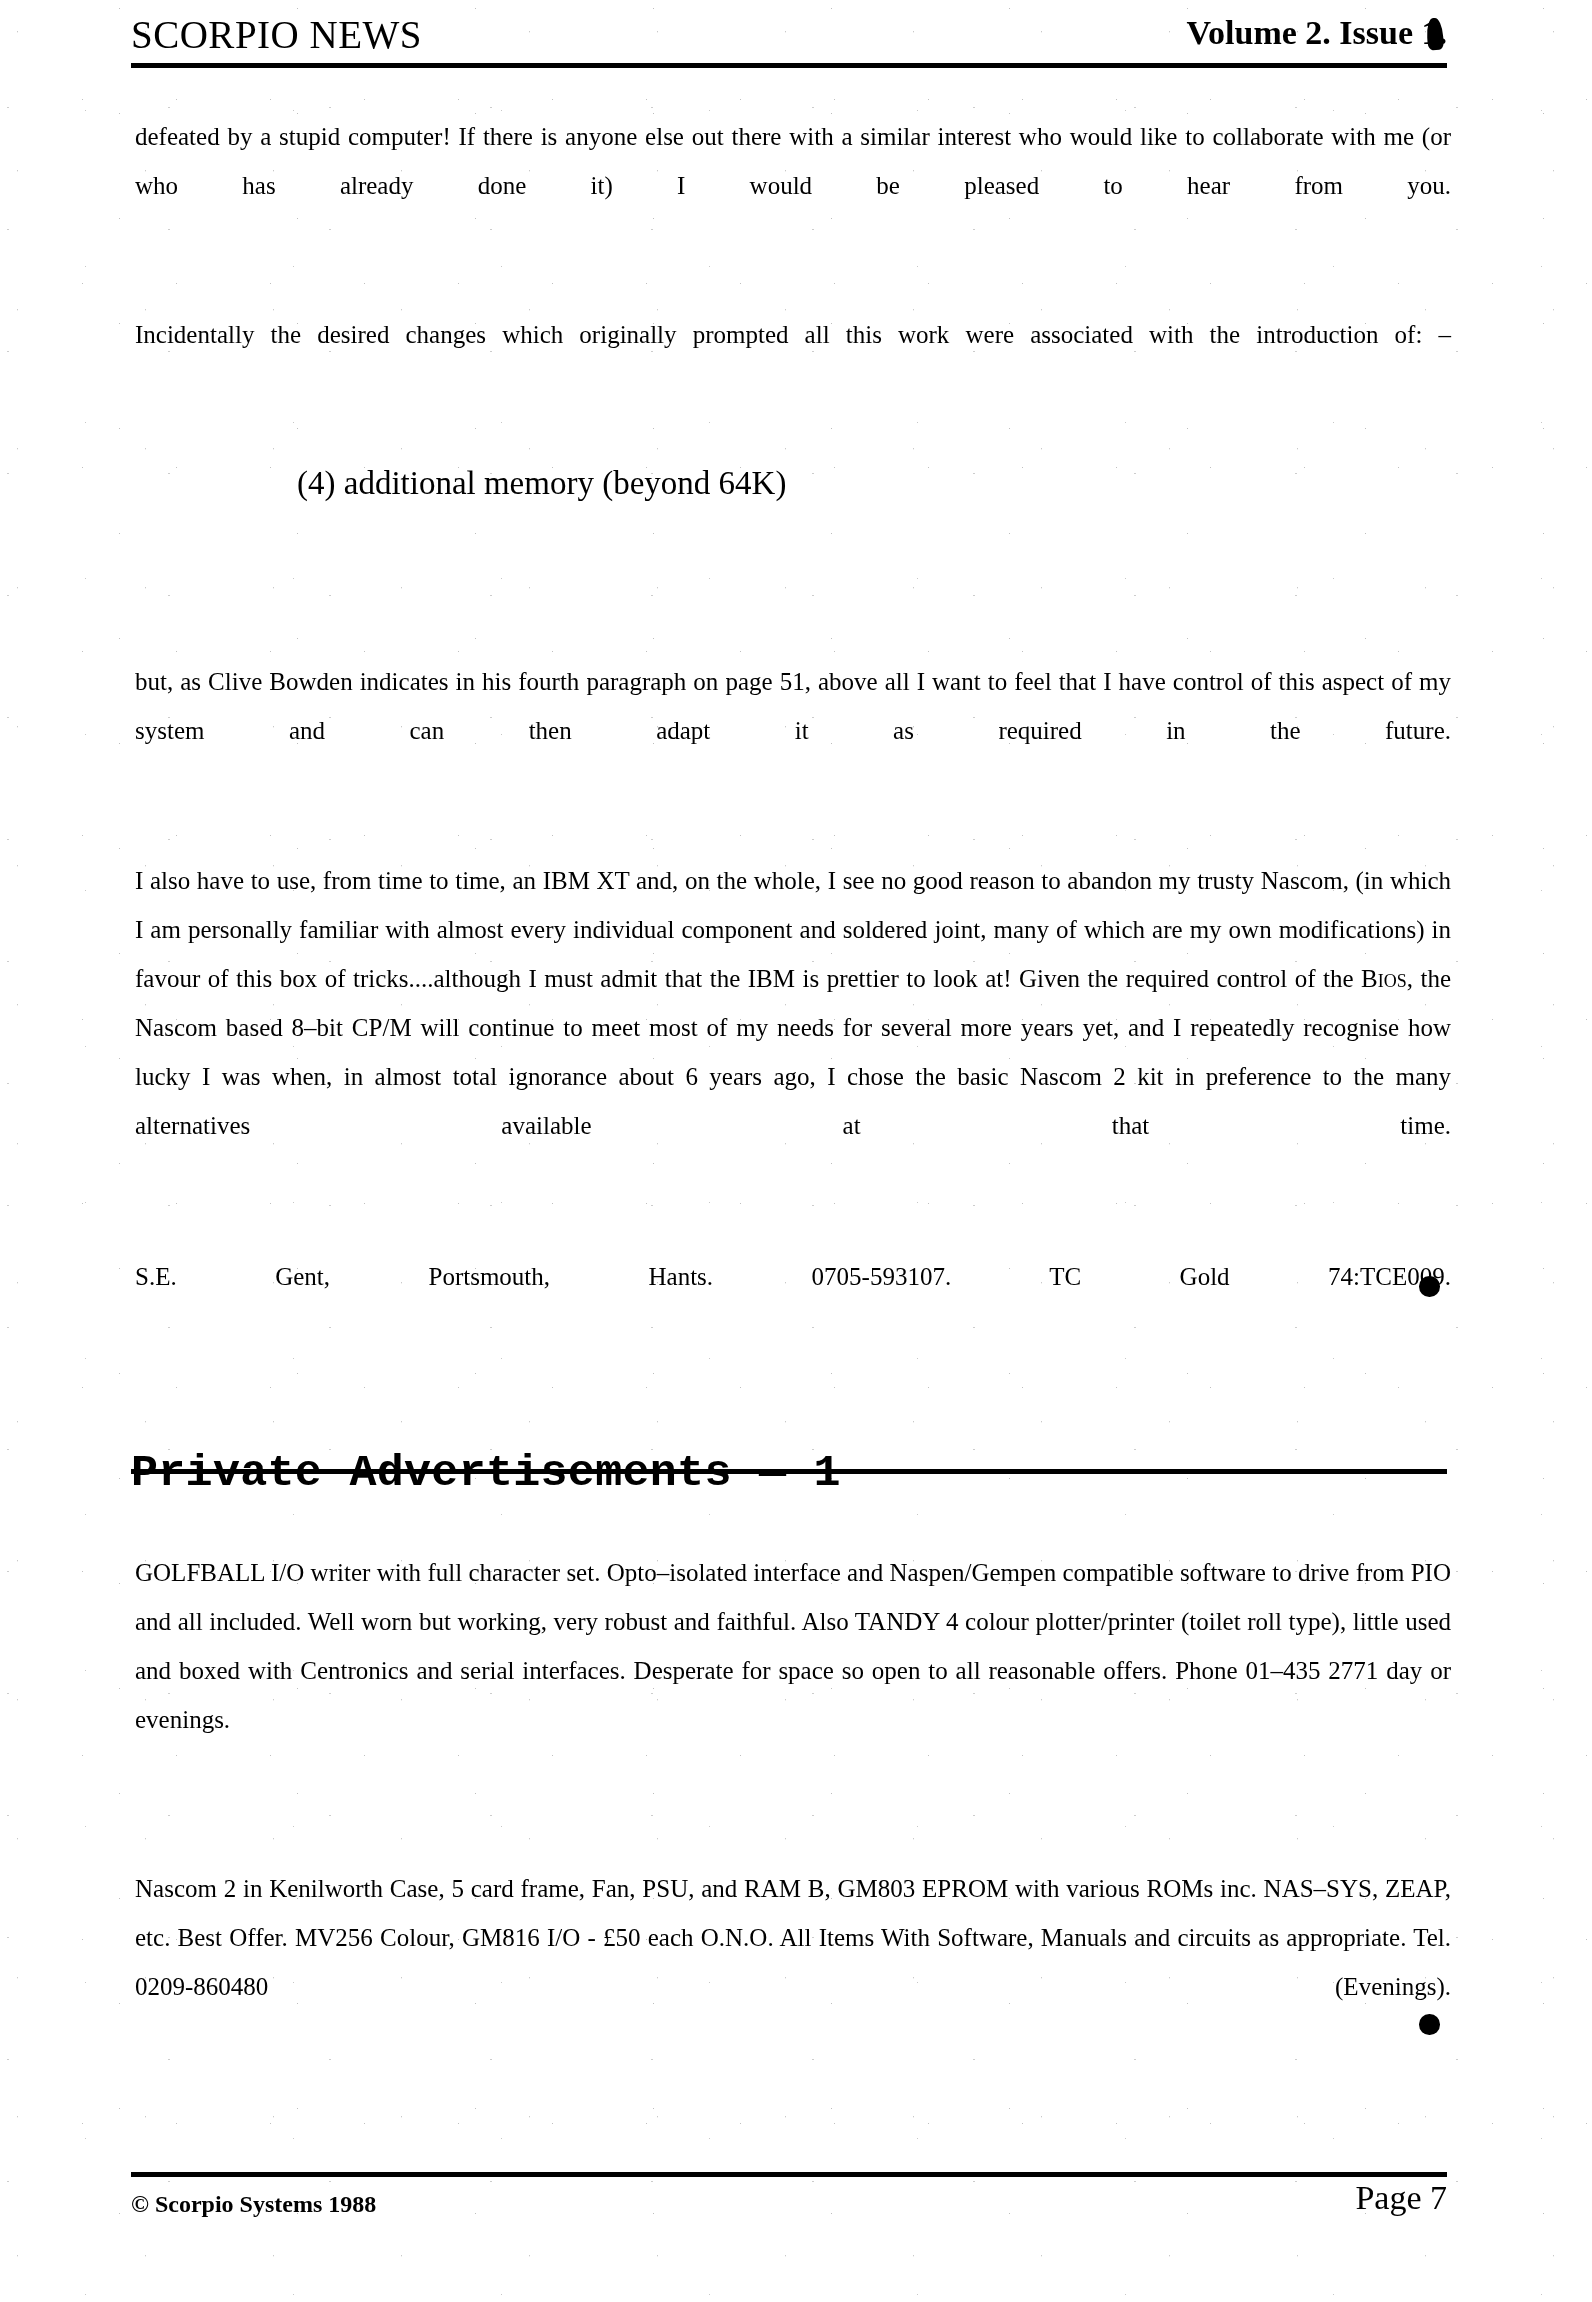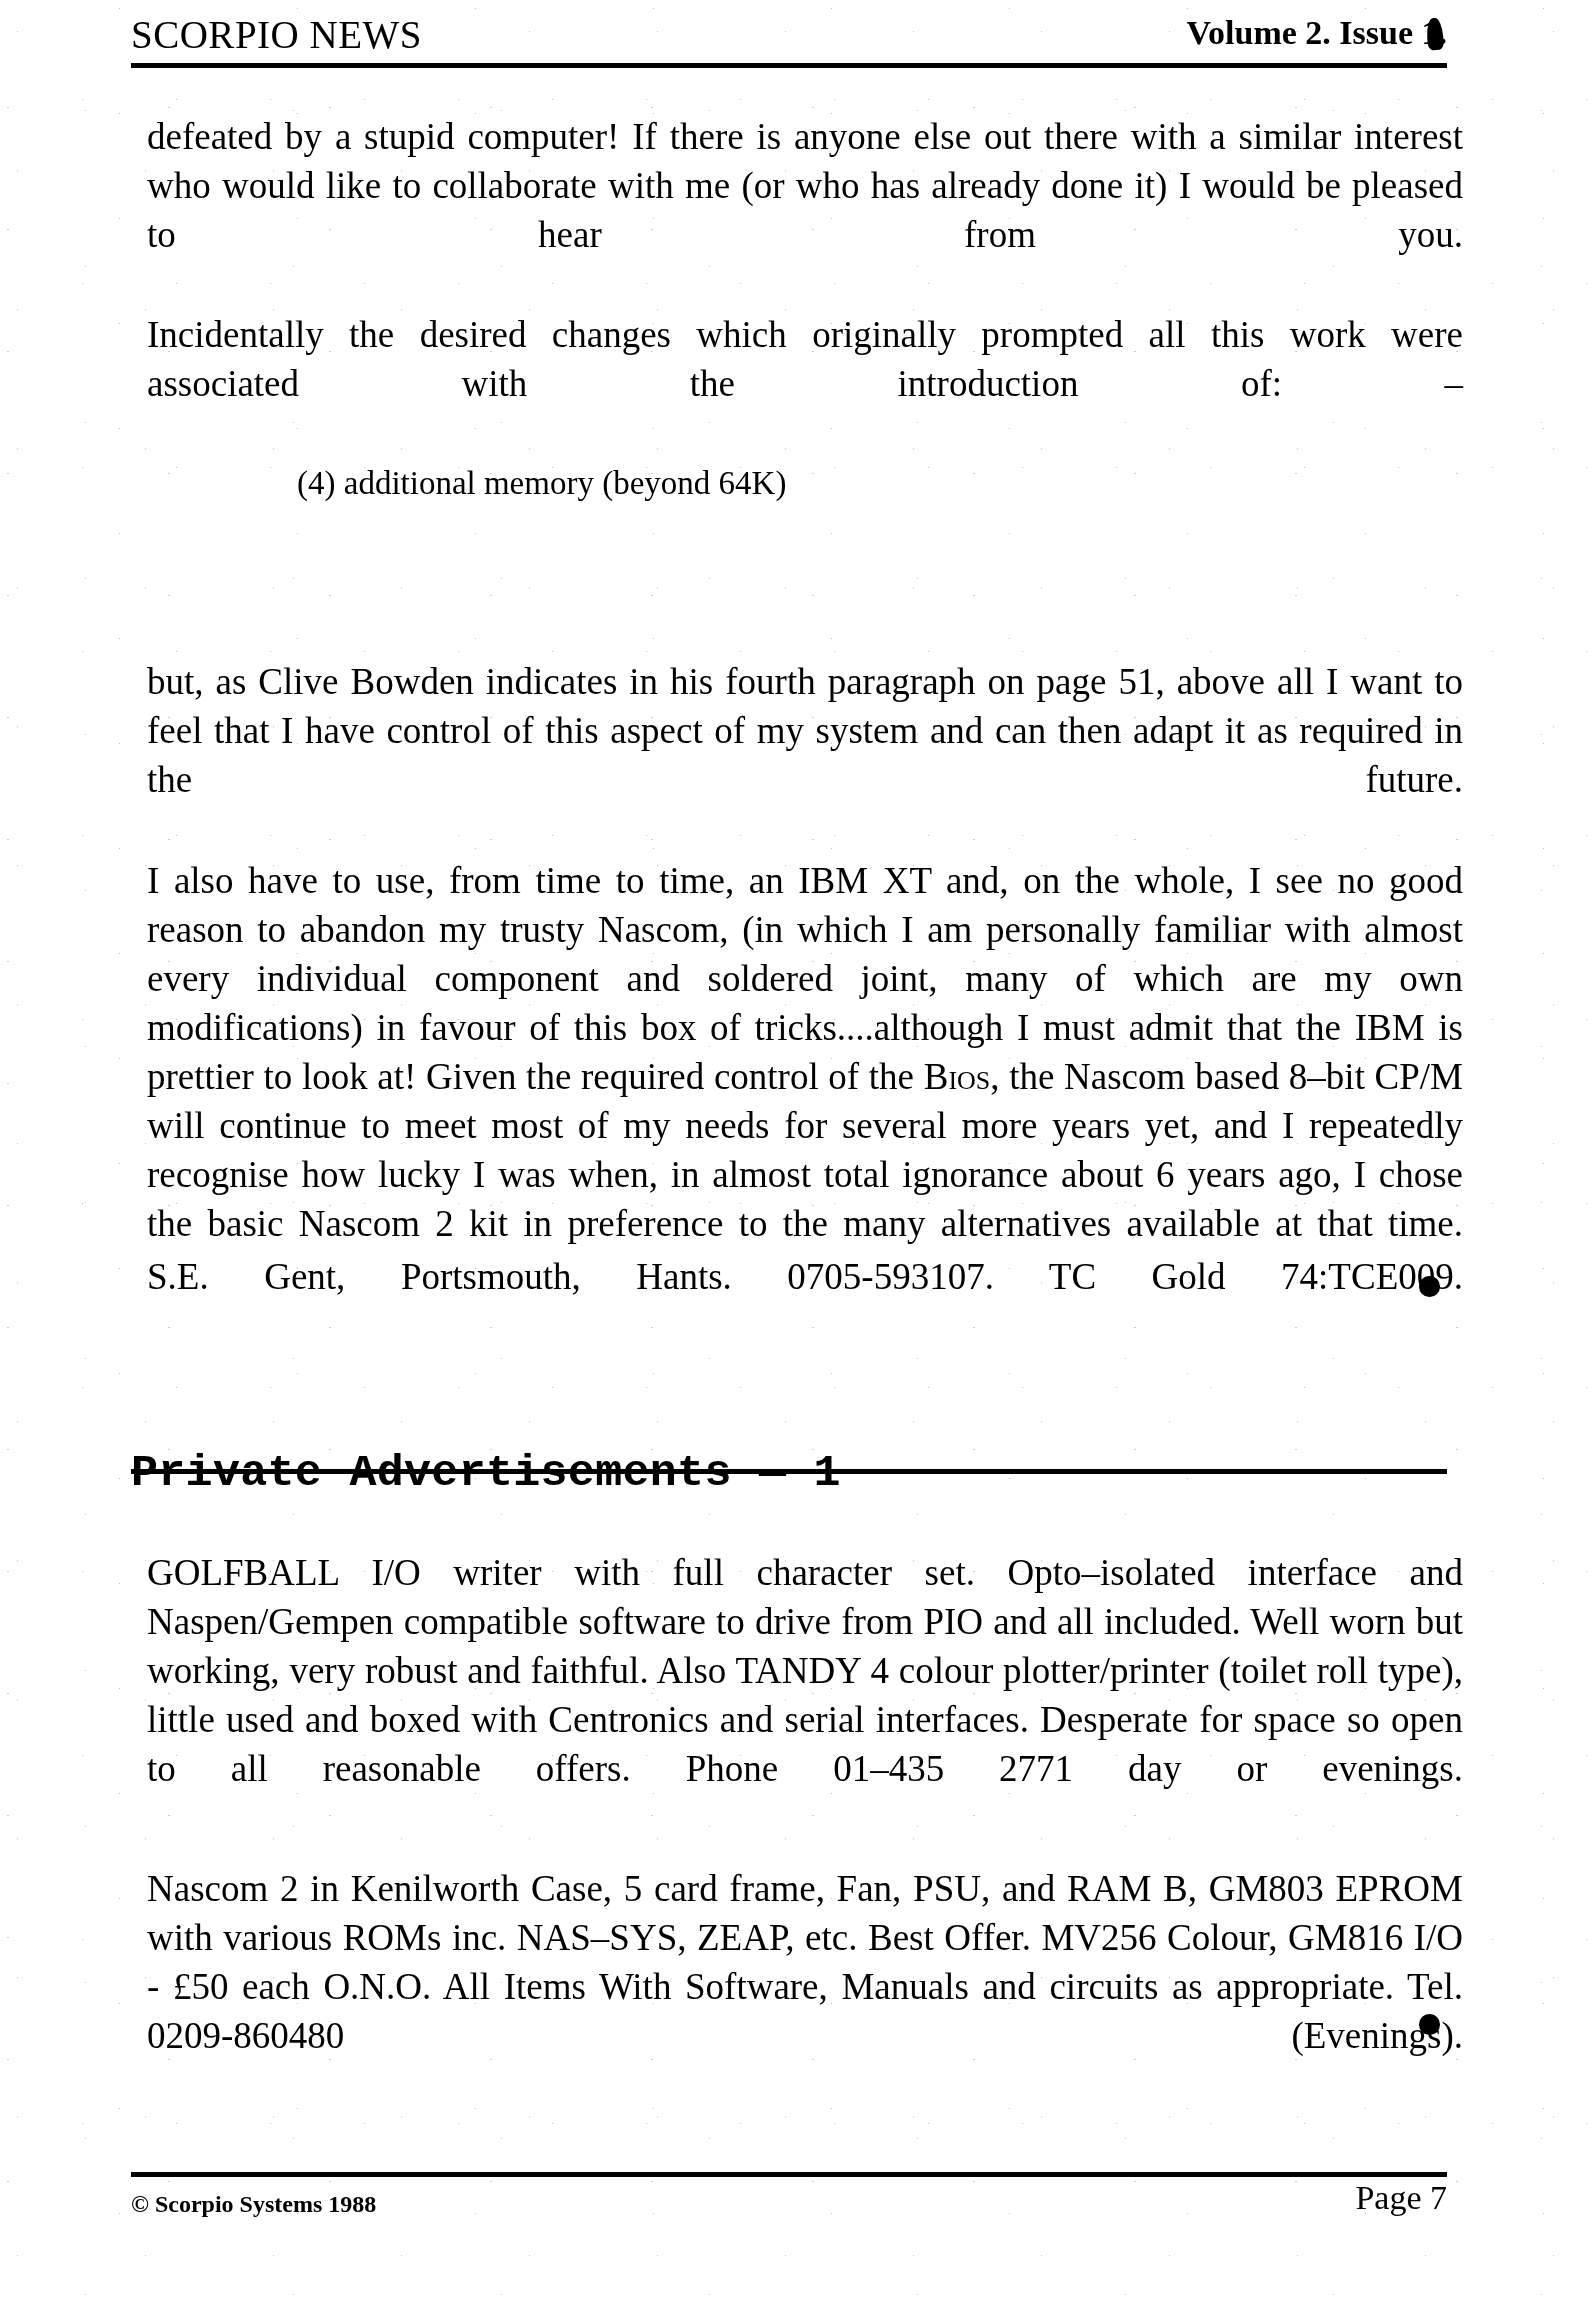--- a/index.html
+++ b/index.html
@@ -78,23 +78,23 @@
     left: 0;
     top: 63px;
     width: 1316px;
     height: 4.7px;
     background: #000;
   }
 
   
   .body-text {
     position: absolute;
-    left: 16px;
-    width: 1316px;
-    font-size: 37px;
+    left: 4px;
+    width: 1316px;
+    font-size: 25px;
     line-height: 49px;
     text-align: justify;
     text-justify: inter-word;
     hyphens: none;
   }
   .body-text.last-line-left::after {
     content: "";
     display: inline-block;
     width: 100%;
   }

